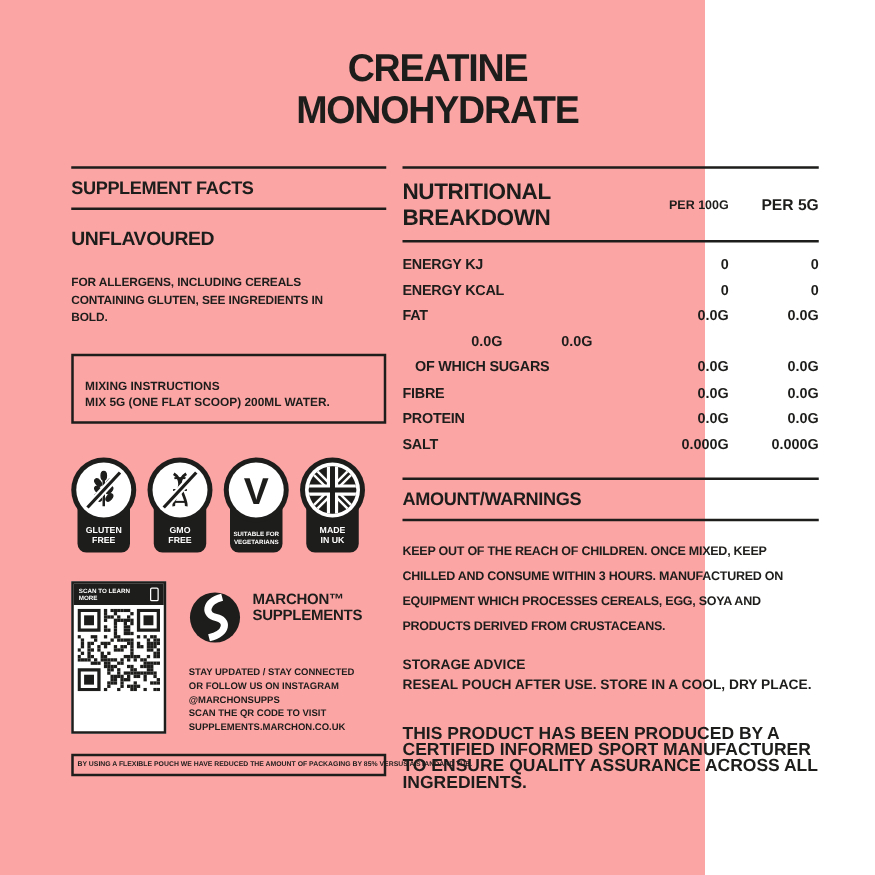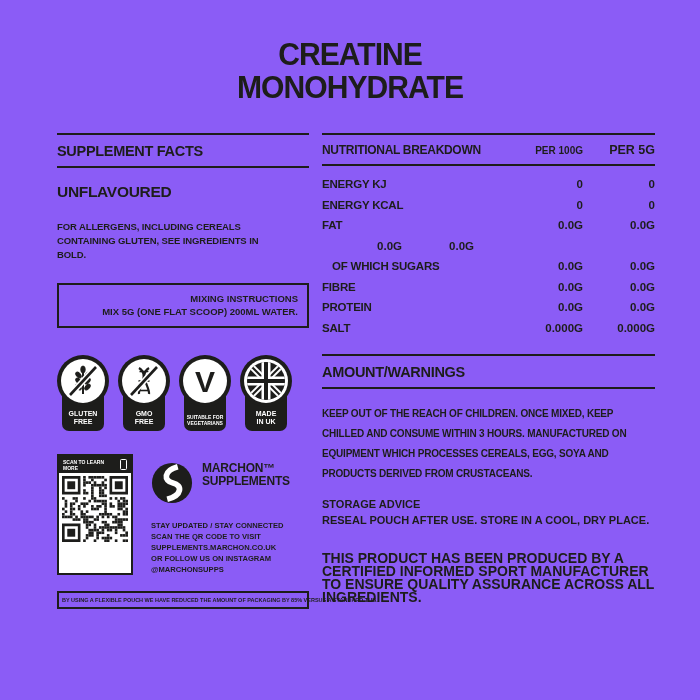--- a/index.html
+++ b/index.html
@@ -1,38 +1,38 @@
 <!DOCTYPE html>
 <html><head>
 <meta charset="utf-8">
 <style>
   * { margin:0; padding:0; box-sizing:border-box; }
   html,body { width:700px; height:700px; background:#ffffff; overflow:hidden; }
   body { font-family:"Liberation Sans", sans-serif; color:#1d1d1b; font-weight:bold; }
 
-  .page { position:relative; width:700px; height:700px; background:#8b5cf6; }
+  .page { position:relative; width:564px; height:700px; background:#fca5a5; }
 
   
   .title { position:absolute; top:38px; left:0; width:700px; text-align:center;
            font-size:31px; line-height:33px; letter-spacing:-1px; transform:scaleX(.97); }
 
   
   .col-left  { position:absolute; left:57px;  top:133px; width:252px; }
   .col-right { position:absolute; left:322px; top:133px; width:333px; }
 
   .rule { height:2px; background:#1d1d1b; }
 
   .section-heading { font-size:14.5px; letter-spacing:-0.3px; padding:8px 0 7px 0; }
 
   
   .flavour { font-size:15.5px; margin-top:15px; letter-spacing:-0.3px; }
   .product-sub { font-size:11px; margin-top:5px; letter-spacing:-0.2px; }
   .allergen { font-size:9.5px; line-height:14px; margin-top:19px; width:230px; letter-spacing:-0.1px; }
 
-  .mix-box { border:2px solid #1d1d1b; margin-top:21px; padding:7px 9px 8px 9px;text-align:right; }
+  .mix-box { border:2px solid #1d1d1b; margin-top:21px; padding:18px 9px 8px 9px; }
   .mix-box .l1 { font-size:9.5px; line-height:13px; }
   .mix-box .l2 { font-size:9.5px; line-height:13px; }
 
   
   .badges { display:flex; gap:9px; margin-top:27px; }
   .badge { position:relative; width:52px; height:76px; }
   .badge .tab { position:absolute; left:5px; top:26px; width:42px; height:50px;
                 background:#1d1d1b; border-radius:7px; display:flex; align-items:flex-end;
                 justify-content:center; padding-bottom:5px; }
   .badge .tab .lbl { color:#fff; text-align:center; font-size:7px; line-height:8px; letter-spacing:0; }
@@ -54,21 +54,21 @@
   .brand-row { display:flex; align-items:flex-start; gap:9px; }
   .brand-name { font-size:12px; line-height:12.5px; letter-spacing:-0.2px; }
   .brand-lines { margin-top:12px; font-size:7.6px; line-height:11px; letter-spacing:0; }
 
   
   .pouch-box { border:2px solid #1d1d1b; margin-top:16px; padding:4px 3px; text-align:center; }
   .pouch-box .txt { font-size:5.5px; white-space:nowrap; letter-spacing:0; }
 
   
   .nut-head { display:flex; align-items:center; padding:8px 0 7px 0; }
-  .nut-head .h1 { flex:1; font-size:12px; letter-spacing:-0.3px; }
+  .nut-head .h1 { flex:1; font-size:18px; letter-spacing:-0.3px; }
   .nut-head .h2 { width:80px; text-align:right; font-size:10px; }
   .nut-head .h3 { width:72px; text-align:right; font-size:12.5px; }
   .nut-rows { margin-top:8px; }
   .nut-row { display:flex; height:20.5px; align-items:center; }
   .nut-row .lab { flex:1; font-size:11.5px; letter-spacing:-0.2px; }
   .nut-row .lab.indent { padding-left:10px; }
   .nut-row .v1 { width:80px; text-align:right; font-size:11.5px; }
   .nut-row .v2 { width:72px; text-align:right; font-size:11.5px; }
   .nut-gap { height:16px; }
 
@@ -442,22 +442,22 @@
               <path d="M28 5 C 13 9, 13 20, 23 22 C 33 24, 33 35, 17 39" stroke="#fff" stroke-width="6" fill="none"></path>
             </svg>
           </span>
           <div class="brand-name">
             <div>MARCHON™</div>
             <div>SUPPLEMENTS</div>
           </div>
         </div>
         <div class="brand-lines">
           <div>STAY UPDATED / STAY CONNECTED</div>
+          <div>OR FOLLOW US ON INSTAGRAM @MARCHONSUPPS</div>
           <div>SCAN THE QR CODE TO VISIT SUPPLEMENTS.MARCHON.CO.UK</div>
-          <div>OR FOLLOW US ON INSTAGRAM @MARCHONSUPPS</div>
         </div>
       </div>
     </div>
 
     <div class="pouch-box">
       <div class="txt">BY USING A FLEXIBLE POUCH WE HAVE REDUCED THE AMOUNT OF PACKAGING BY 85% VERSUS A STANDARD TUB.</div>
     </div>
   </div>
 
   <div class="col-right">

